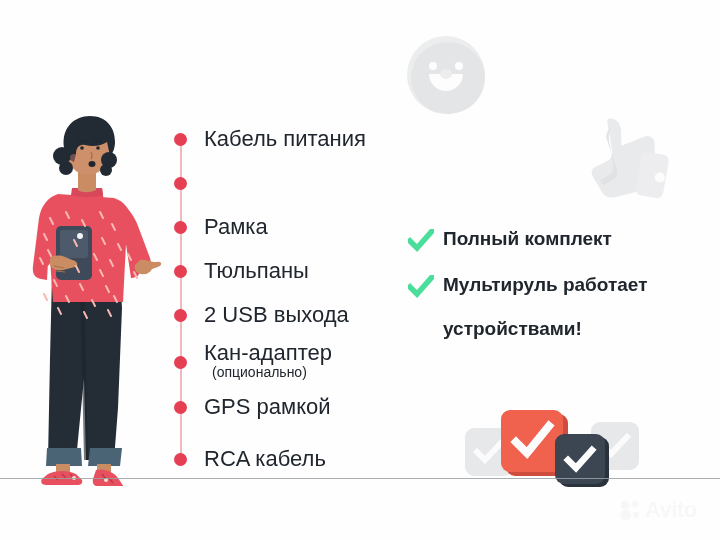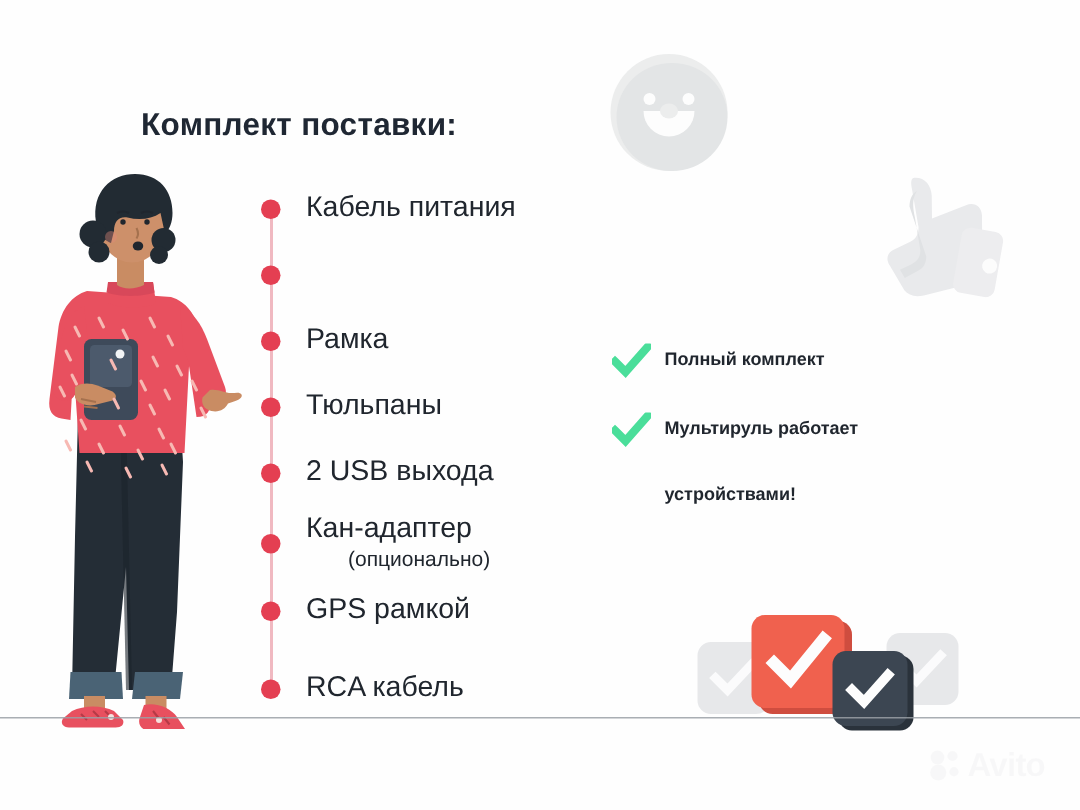--- a/index.html
+++ b/index.html
@@ -81,35 +81,35 @@
     background: #f0b9c1;
   }
   .kit-item { position: absolute; left: 0; display: flex; align-items: flex-start; }
   .kit-dot {
     width: 13px; height: 13px; border-radius: 50%;
     background: #e43f52; flex: 0 0 auto;
     margin-top: 5px;
   }
   .kit-text { margin-left: 17px; }
   .kit-label {
-    font-size: 19px; color: #20262e;
+    font-size: 22px; color: #20262e;
     line-height: 22px; white-space: nowrap;
   }
   .kit-sub {
     font-size: 14px; color: #20262e;
     line-height: 17px; white-space: nowrap;
-    margin-left: 28px;
+    margin-left: 8px;
   }
 
   
   .benefits { position: absolute; left: 408px; top: 228px; width: 280px; }
   .benefit { position: absolute; display: flex; align-items: flex-start; }
   .benefit .tick { flex: 0 0 auto; margin-top: 1px; }
   .benefit .btext {
-    margin-left: 9px; font-size: 12px; font-weight: bold;
+    margin-left: 9px; font-size: 19px; font-weight: bold;
     color: #20262e; line-height: 22px; white-space: nowrap;
   }
 
   
   .checks { position: absolute; left: 465px; top: 410px; width: 170px; height: 78px; }
   .chk { position: absolute; border-radius: 9px; }
   .chk svg { position: absolute; left: 0; top: 0; }
 
   
   .watermark {
@@ -224,21 +224,20 @@
       <circle cx="68" cy="40" r="1.8" fill="#20262e"></circle>
       <circle cx="84" cy="40" r="1.8" fill="#20262e"></circle>
       <path d="M64 34 q4-2 8 0" stroke="#20262e" stroke-width="1.4" fill="none"></path>
       <path d="M80 34 q4-2 8 0" stroke="#20262e" stroke-width="1.4" fill="none"></path>
       <path d="M77 44 q2 4 0 7" stroke="#a5714e" stroke-width="1.4" fill="none"></path>
       <ellipse cx="78" cy="56" rx="3.5" ry="3" fill="#20262e"></ellipse>
       <circle cx="60" cy="50" r="4" fill="#e08a7a" opacity=".4"></circle>
     </svg>
   </div>
 
-  <div class="headline">Комплект поставки:</div>
 
   <div class="kit-list">
     <div class="kit-line"></div>
 
     <div class="kit-item" style="top:0px">
       <div class="kit-dot"></div>
       <div class="kit-text">
         <div class="kit-label">Кабель питания</div>
       </div>
     </div>

